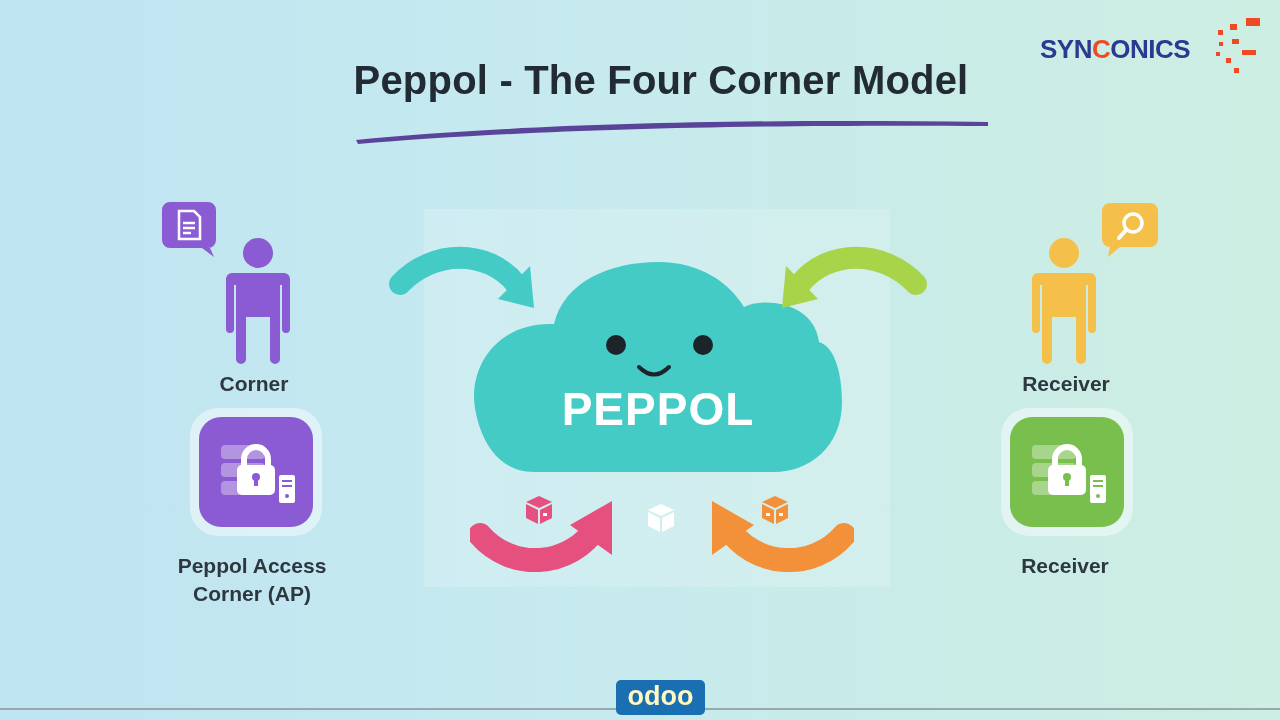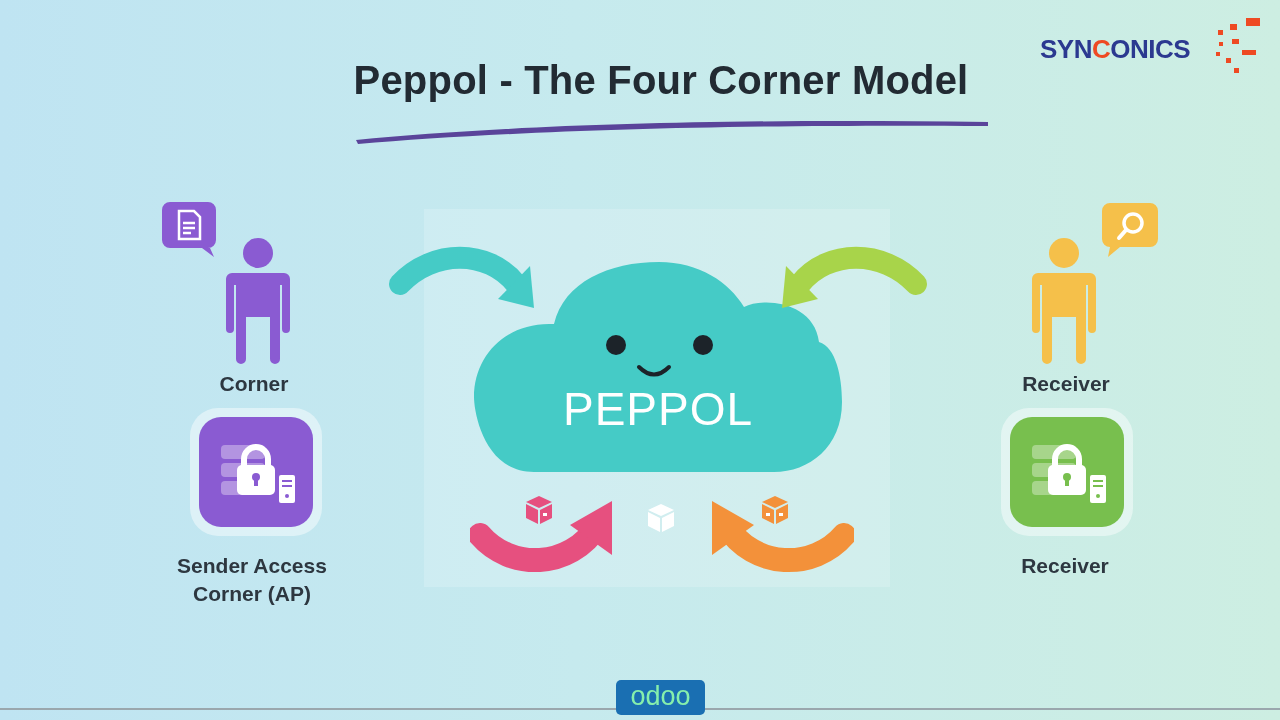--- a/index.html
+++ b/index.html
@@ -9,23 +9,23 @@
   .abs{position:absolute;}
   .title{left:0;width:1322px;top:58px;text-align:center;font-size:40px;font-weight:bold;color:#222b33;letter-spacing:0.2px;}
   .underline{left:352px;top:112px;}
   .logo{left:1040px;top:14px;width:230px;height:60px;}
   .logo-text{position:absolute;left:0;top:20px;font-size:26px;font-weight:bold;color:#2b3990;letter-spacing:-0.5px;}
   .logo-text .c{color:#ee4a23;}
   .panel{left:424px;top:209px;width:466px;height:378px;background:rgba(255,255,255,0.18);}
   .label{font-size:21px;font-weight:bold;color:#2d3740;text-align:center;line-height:28px;}
   .ap-box{width:132px;height:128px;border-radius:28px;background:rgba(255,255,255,0.45);}
   .ap-inner{position:absolute;left:9px;top:9px;width:114px;height:110px;border-radius:22px;}
-  .odoo{left:616px;top:680px;width:89px;height:35px;background:#1a6fb2;border-radius:5px;color:#86efac;font-size:27px;font-weight:normal;text-align:center;line-height:32px;}
+  .odoo{left:616px;top:680px;width:89px;height:35px;background:#1a6fb2;border-radius:5px;color:#fef9c3;font-size:27px;font-weight:bold;text-align:center;line-height:32px;}
   .bottom-line{left:0;top:708px;width:1280px;height:2px;background:#9aa7ad;}
-  .peppol{left:478px;top:382px;width:360px;text-align:center;font-size:46px;font-weight:normal;color:#ffffff;letter-spacing:1px;}
+  .peppol{left:478px;top:382px;width:360px;text-align:center;font-size:46px;font-weight:bold;color:#ffffff;letter-spacing:1px;}
 </style>
 </head>
 <body>
 
 <div class="abs title">Peppol - The Four Corner Model</div>
 <svg class="abs underline" width="640" height="34" viewBox="0 0 640 34">
   <path d="M4 28 C 150 14, 350 6, 636 10 L 636 14 C 350 12, 150 20, 6 32 Z" fill="#5a449a"></path>
 </svg>
 
 <div class="abs logo">
@@ -114,21 +114,21 @@
       <circle cx="57" cy="60" r="4" fill="#8a5bd2"></circle>
         <rect x="55" y="61" width="4" height="8" fill="#8a5bd2"></rect>
       <rect x="80" y="58" width="16" height="28" rx="2" fill="#fff"></rect>
       <rect x="83" y="63" width="10" height="2" fill="#8a5bd2"></rect>
         <rect x="83" y="68" width="10" height="2" fill="#8a5bd2"></rect>
       <circle cx="88" cy="79" r="2" fill="#8a5bd2"></circle>
     </svg>
   </div>
 </div>
 <div class="abs label" style="left:150px;top:552px;width:204px">
-  <div>Sender Access</div>
+  <div>Peppol Access</div>
   <div>Corner (AP)</div>
 </div>
 
 <svg class="abs" style="left:1102px;top:203px" width="58" height="56">
   <path d="M8 0 H48 A8 8 0 0 1 56 8 V36 A8 8 0 0 1 48 44 H18 L6 54 L8 44 A8 8 0 0 1 0 36 V8 A8 8 0 0 1 8 0 Z" fill="#f5c04a"></path>
   <circle cx="31" cy="20" r="9" fill="none" stroke="#fff" stroke-width="3.5"></circle>
   <line x1="24" y1="27" x2="17" y2="35" stroke="#fff" stroke-width="4" stroke-linecap="round"></line>
 </svg>
 <svg class="abs" style="left:1030px;top:237px" width="70" height="128">
   <circle cx="34" cy="16" r="15" fill="#f5c04a"></circle>

